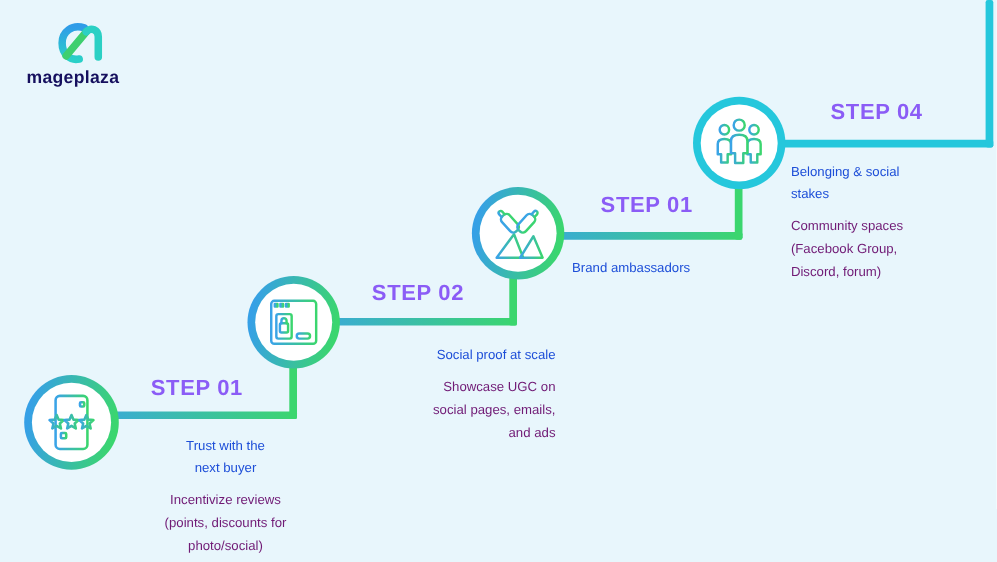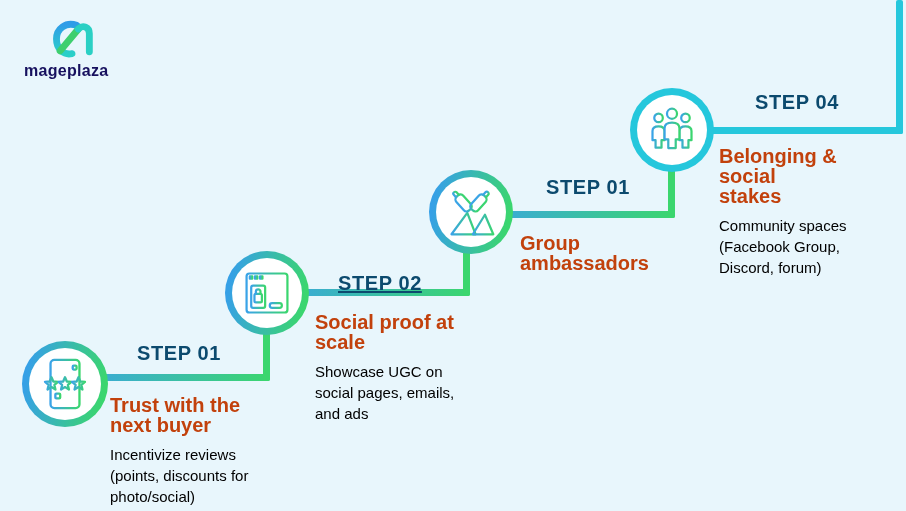--- a/index.html
+++ b/index.html
@@ -61,44 +61,44 @@
   #circle-3 { left: 429px; top: 170px; width: 84px; height: 84px; }
   #circle-4 { left: 630px; top: 88px;  width: 84px; height: 84px; }
 
   .icon-svg { display: block; }
 
   
   .step-label {
     position: absolute; z-index: 3;
     font-size: 20px; font-weight: 700;
     letter-spacing: 0.6px;
-    color: #0c4a6e;
+    color: #8b5cf6;
     white-space: nowrap;
   }
   #label-1 { left: 137px; top: 342px; }
-  #label-2 { left: 338px; top: 272px; text-decoration: underline; }
+  #label-2 { left: 338px; top: 256px; }
   #label-3 { left: 546px; top: 176px; }
   #label-4 { left: 755px; top: 91px; }
 
   .step-text { position: absolute; z-index: 3; }
-  #text-1 { left: 110px; top: 395px; width: 190px; }
-  #text-2 { left: 315px; top: 312px; width: 190px; }
+  #text-1 { left: 110px; top: 395px; width: 190px; text-align: center; }
+  #text-2 { left: 315px; top: 312px; width: 190px; text-align: right; }
   #text-3 { left: 520px; top: 233px; width: 185px; }
   #text-4 { left: 719px; top: 146px; width: 180px; }
 
   .step-title {
-    font-size: 20px; font-weight: 700;
-    color: #c2410c;
+    font-size: 12px; font-weight: 400;
+    color: #1d4ed8;
     line-height: 20px;
     white-space: pre-line;
     margin-bottom: 9px;
   }
   .step-desc {
-    font-size: 15px;
-    color: #000000;
+    font-size: 12px;
+    color: #701a75;
     line-height: 21px;
     white-space: pre-line;
   }
 </style>
 </head>
 <body>
 
 <div class="canvas">
 
   <div class="logo">
@@ -240,21 +240,21 @@
 (points, discounts for
 photo/social)</div>
   </div>
   <div id="text-2" class="step-text">
     <div class="step-title">Social proof at scale</div>
     <div class="step-desc">Showcase UGC on
 social pages, emails,
 and ads</div>
   </div>
   <div id="text-3" class="step-text">
-    <div class="step-title">Group ambassadors</div>
+    <div class="step-title">Brand ambassadors</div>
   </div>
   <div id="text-4" class="step-text">
     <div class="step-title">Belonging &amp; social
 stakes</div>
     <div class="step-desc">Community spaces
 (Facebook Group,
 Discord, forum)</div>
   </div>
 
 </div>

